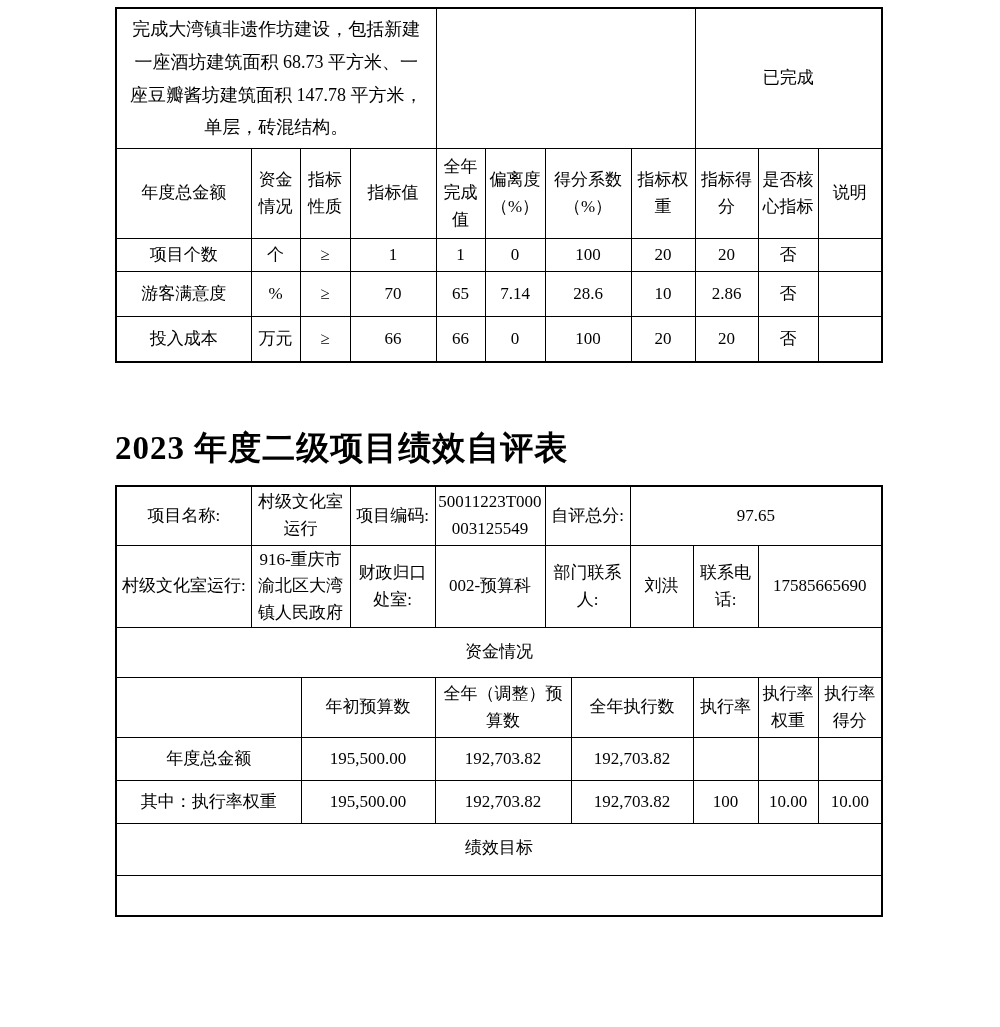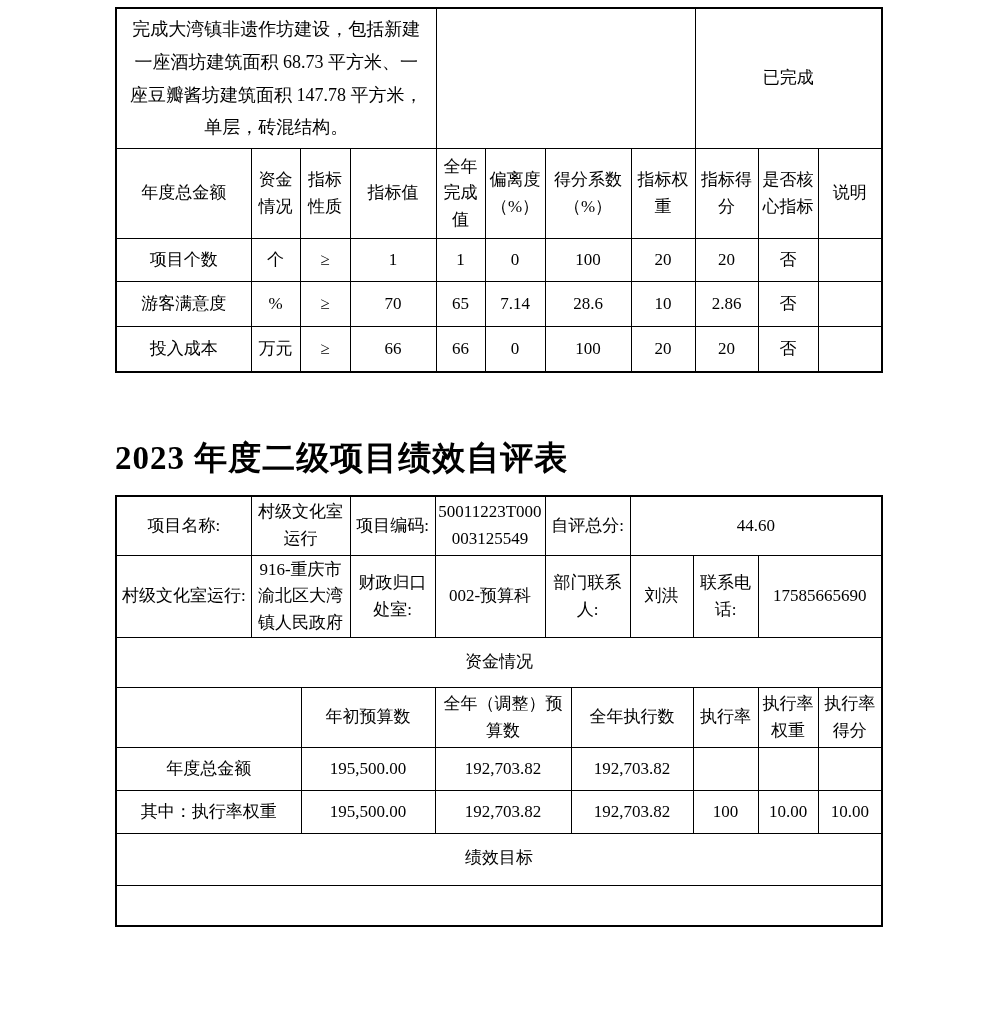--- a/index.html
+++ b/index.html
@@ -19,21 +19,21 @@
     text-align: center; vertical-align: middle;
     font-size: 17px; line-height: 1.55;
     padding: 1px 2px;
     overflow: hidden;
   }
   
   .tblA { margin-top: 7px; }
   .r-top    td { height: 136px; }
   .r-sec    td { height: 46px;  }
   .r-head   td { height: 90px;  }
-  .r-data   td { height: 43px;  }
+  .r-data   td { height: 33px;  }
   .r-data-l td { height: 45px;  }
   .cell-desc {
     text-align: center; font-size: 18px; line-height: 1.82;
     padding: 4px 10px;
   }
   
   .doc-title {
     margin: 62px 0 0 0; height: 46px;
     text-align: left;
     font-size: 33px; font-weight: bold; line-height: 46px;
@@ -146,21 +146,21 @@
       <col style="width:60px">
         <col style="width:64px">
     </colgroup>
     <tbody>
         <tr class="rB1">
       <td>项目名称:</td>
       <td colspan="2">村级文化室运行</td>
       <td>项目编码:</td>
       <td class="code-cell">50011223T000003125549</td>
       <td colspan="2">自评总分:</td>
-      <td colspan="4">44.60</td>
+      <td colspan="4">97.65</td>
     </tr>
     <tr class="rB2">
       <td>村级文化室运行:</td>
       <td colspan="2">916-重庆市渝北区大湾镇人民政府</td>
       <td>财政归口处室:</td>
       <td>002-预算科</td>
       <td colspan="2">部门联系人:</td>
       <td>刘洪</td>
       <td>联系电话:</td>
       <td colspan="2">17585665690</td>

